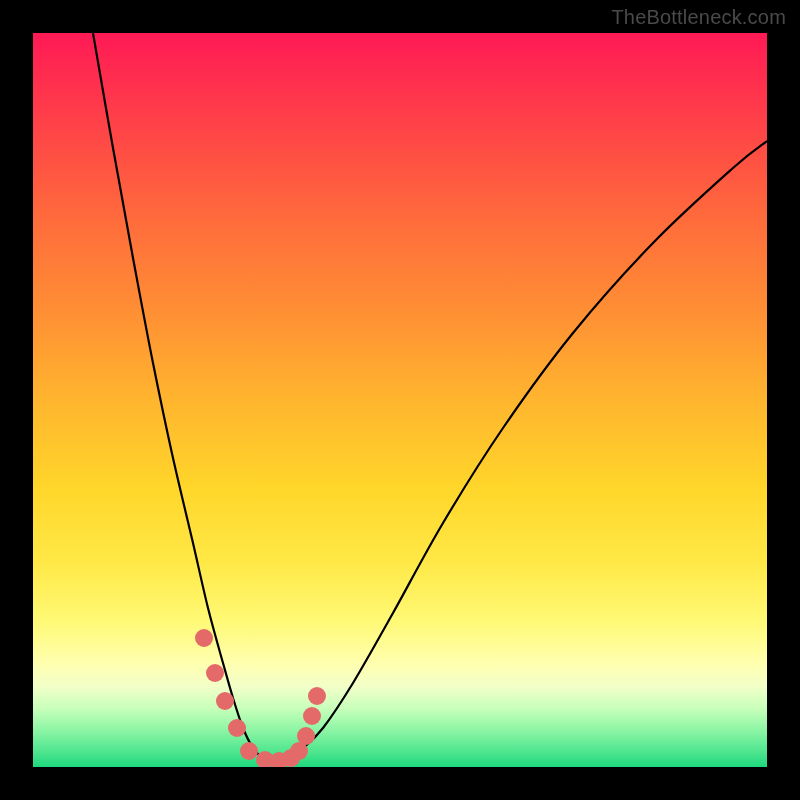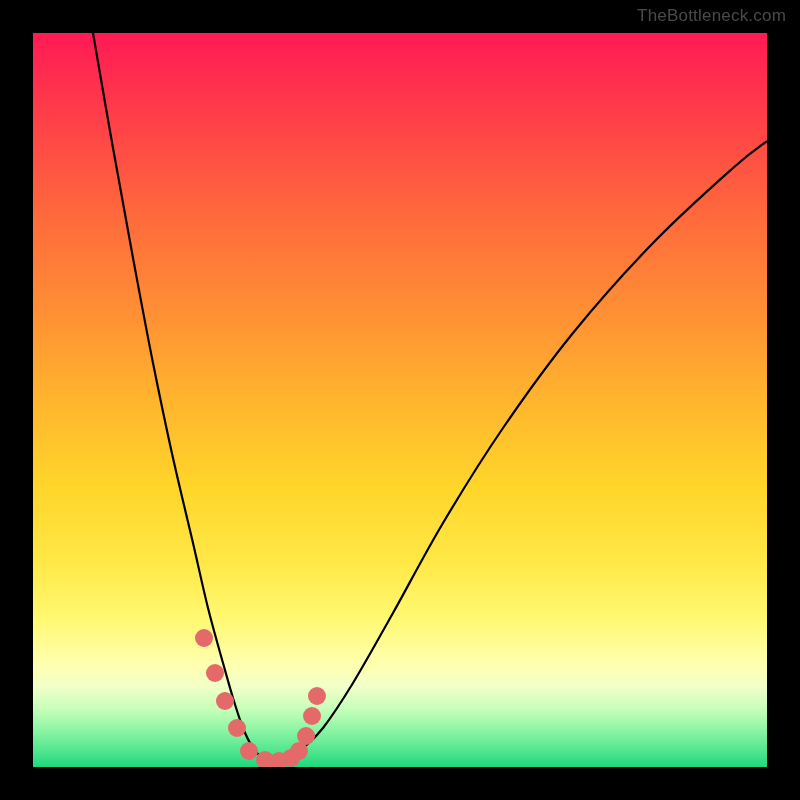--- a/index.html
+++ b/index.html
@@ -33,21 +33,21 @@
       #8cf5a4 95%,
       #4de58e 98%,
       #1ed87d 100%
     );
   }
   .watermark {
     position: absolute;
     top: 6px;
     right: 14px;
     color: #4a4a4a;
-    font-size: 17px;
+    font-size: 20px;
     letter-spacing: 0.2px;
     z-index: 5;
     -webkit-font-smoothing: antialiased;
   }
   svg.curve {
     position: absolute;
     left: 0;
     top: 0;
     width: 734px;
     height: 734px;

